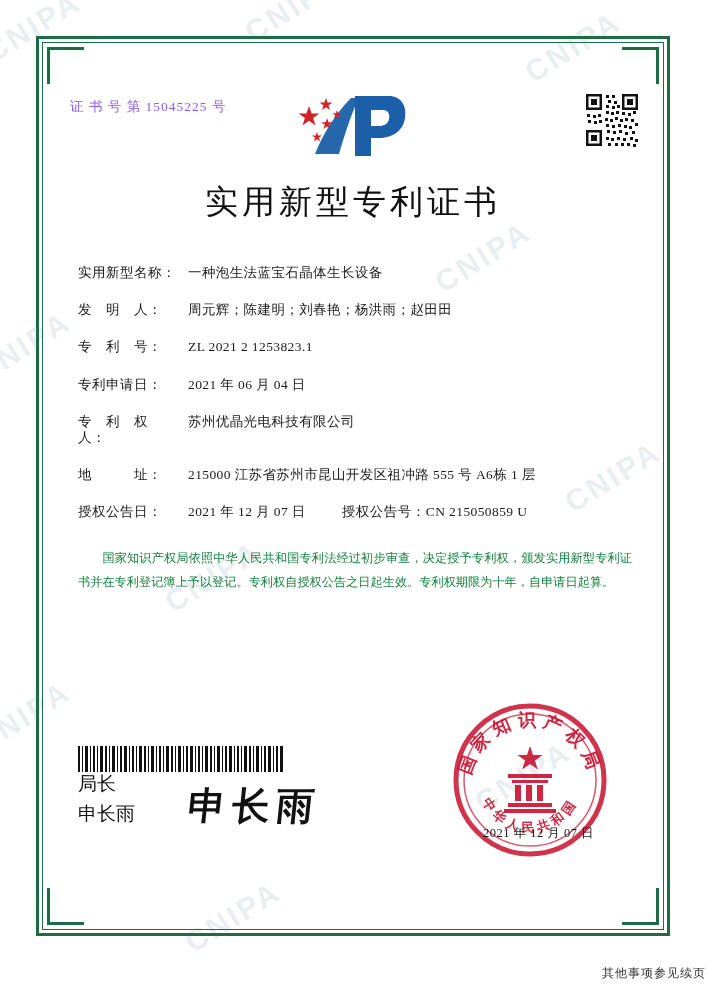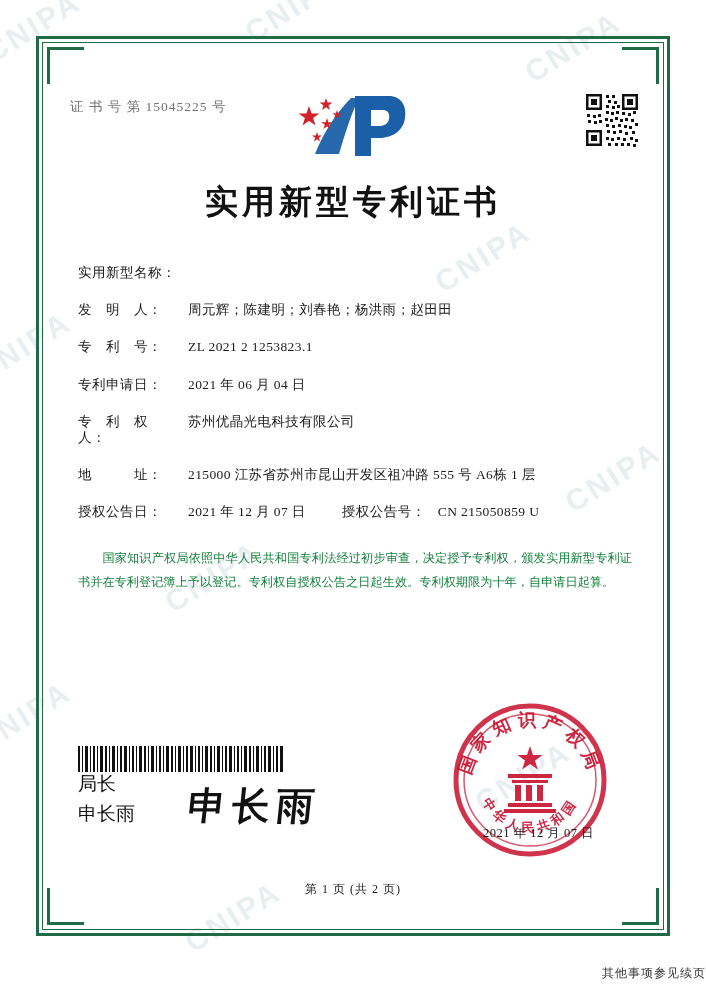--- a/index.html
+++ b/index.html
@@ -71,21 +71,21 @@
     left: 60px;
     top: 60px;
     right: 60px;
     bottom: 80px;
   }
   .cert-number {
     position: absolute;
     left: 10px;
     top: 38px;
     font-size: 13.5px;
-    color: #737373;
+    color: #8b5cf6;
     letter-spacing: 1px;
     font-family: "Liberation Serif", serif;
   }
   
   .emblem {
     position: absolute;
     left: 50%;
     top: 28px;
     transform: translateX(-50%);
     width: 120px;
@@ -99,21 +99,21 @@
     width: 56px;
     height: 56px;
   }
   .title {
     position: absolute;
     left: 0;
     right: 0;
     top: 120px;
     text-align: center;
     font-size: 33px;
-    font-weight: bold;
+    font-weight: normal;
     letter-spacing: 4px;
     color: #111;
     font-family: "Liberation Serif", serif;
   }
   .fields {
     position: absolute;
     left: 18px;
     right: 10px;
     top: 205px;
     color: #1b1b1b;
@@ -137,21 +137,20 @@
   }
   .field-row.inline-two .field-value {
     flex: 0 0 auto;
   }
   .second-label {
     margin-left: 36px;
     flex: 0 0 auto;
     letter-spacing: 0.5px;
   }
   .second-value {
-    margin-left: 12px;
     flex: 0 0 auto;
     letter-spacing: 0.4px;
   }
   .paragraphs {
     position: absolute;
     left: 18px;
     right: 14px;
     top: 487px;
     font-size: 12.2px;
     line-height: 1.95;
@@ -331,20 +330,21 @@
         </g>
       </svg>
     </div>
 
     <div class="title">实用新型专利证书</div>
 
     <div class="fields">
 
       <div class="field-row">
         <div class="field-label">实用新型名称：</div>
+        <div class="field-value">一种泡生法蓝宝石晶体生长设备</div>
       </div>
 
       <div class="field-row">
         <div class="field-label">发　明　人：</div>
         <div class="field-value">周元辉；陈建明；刘春艳；杨洪雨；赵田田</div>
       </div>
 
       <div class="field-row">
         <div class="field-label">专　利　号：</div>
         <div class="field-value">ZL 2021 2 1253823.1</div>
@@ -465,18 +465,17 @@
           <rect x="74" y="83" width="6" height="16" fill="#c8102e"></rect>
           <rect x="85" y="83" width="6" height="16" fill="#c8102e"></rect>
           <rect x="56" y="101" width="44" height="4" fill="#c8102e"></rect>
           <rect x="52" y="107" width="52" height="4" fill="#c8102e"></rect>
         </g>
       </svg>
     </div>
 
     <div class="seal-date">2021 年 12 月 07 日</div>
 
-    <div class="page-num">第 1 页 (共 2 页)</div>
   </div>
 
   <div class="footer-note">其他事项参见续页</div>
 
 </div>
 
 </body></html>

